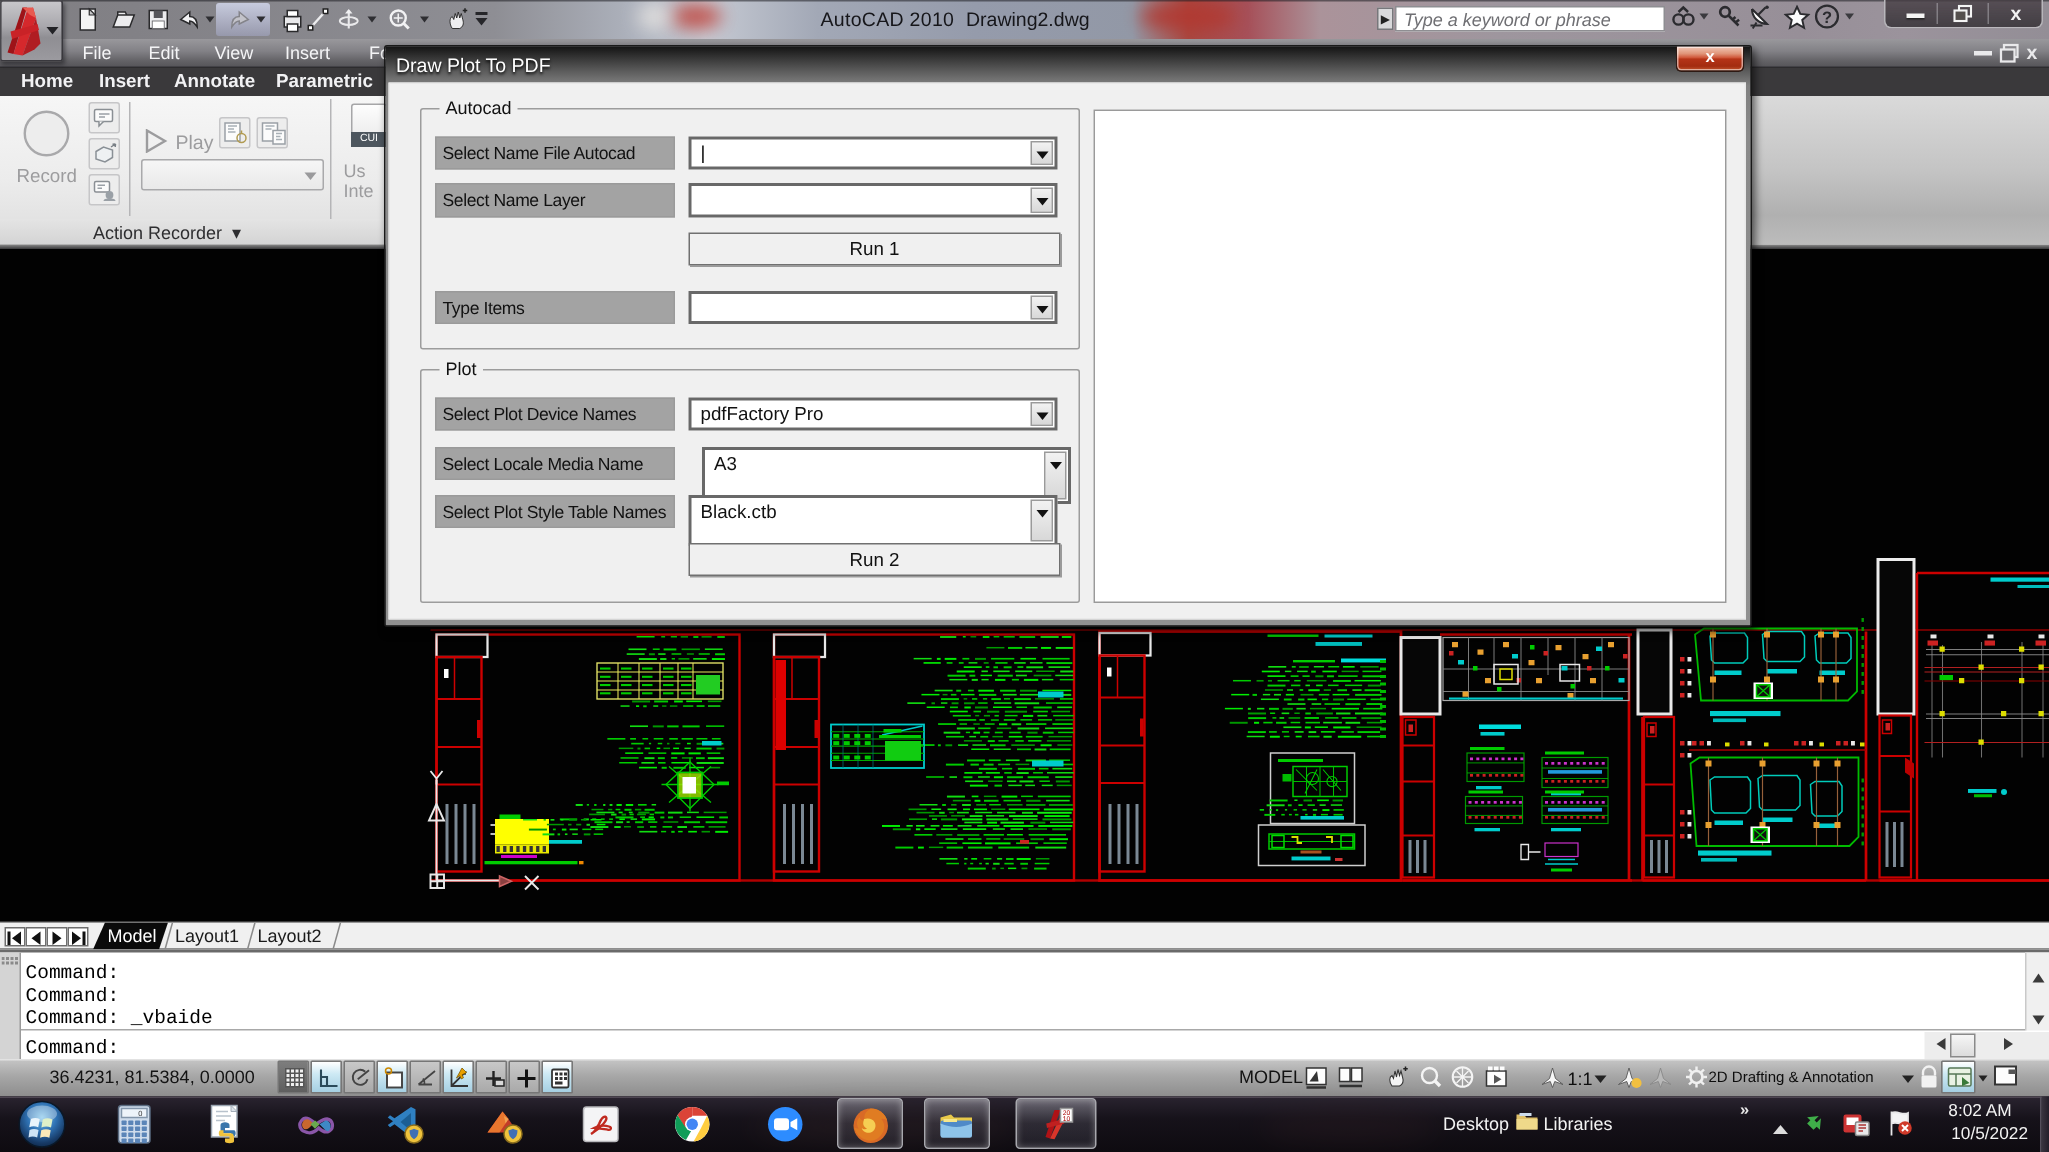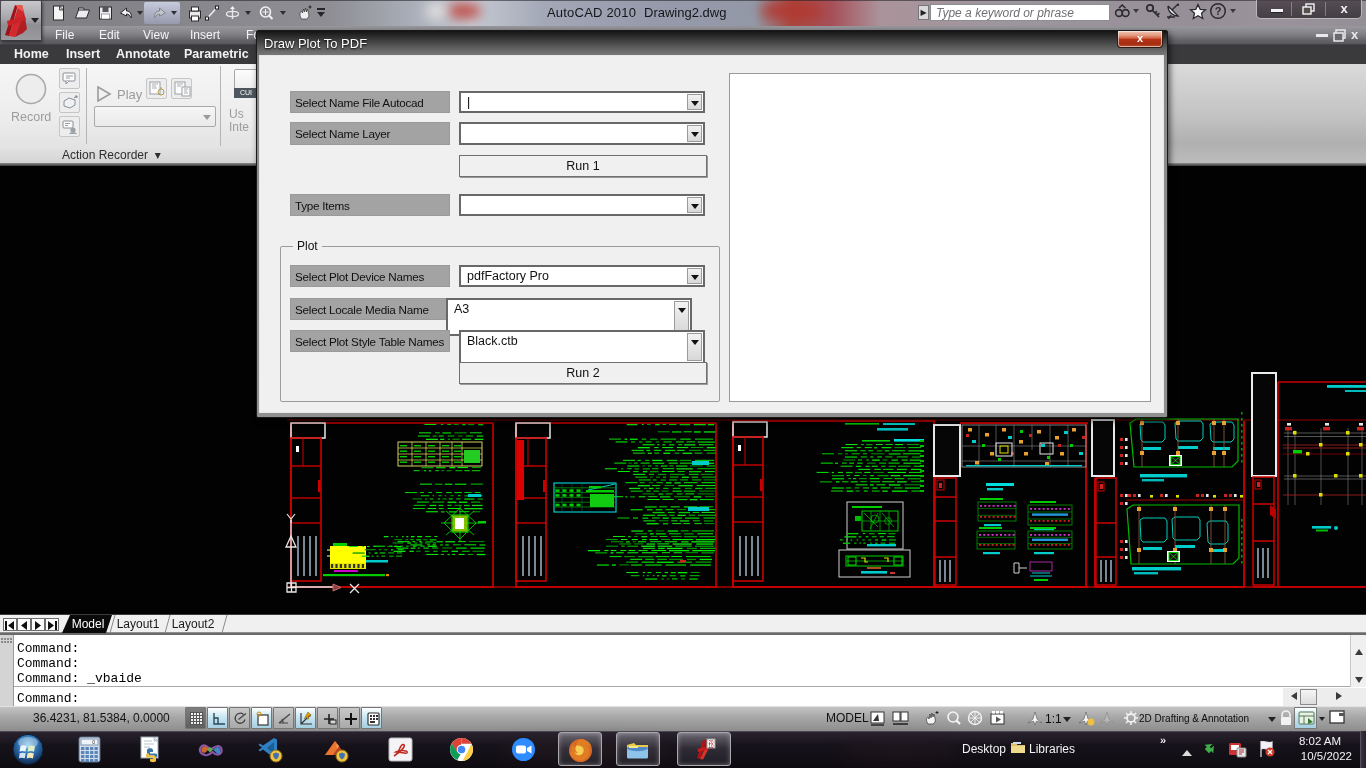--- a/index.html
+++ b/index.html
@@ -1370,20 +1370,23 @@
 <path d="M287 417 h9 v9 h-9 z M291.5 417 v9 M287 421.5 h9"></path>
 <path d="M350 418 l9 9 M359 418 l-9 9"></path>
 </g>
       <path d="M333 418 l8 3.5 l-8 3.5 z" fill="#8a4040" stroke="#c66" stroke-width="1"></path>
     </svg>
 <div class="abs" id="dlg">
       <div id="dlgframe"></div>
 <div id="dlgtitle">Draw Plot To PDF</div>
 <div id="dlgx">x</div>
 <div id="dlgbody">
+ <div class="grp" style="left:20px;top:16px;width:440px;height:161px">
+          <span>Autocad</span>
+        </div>
  <div class="flabel" style="left:30px;top:35px;width:160px;height:22px">Select Name File Autocad</div>
  <div class="combo" style="left:199px;top:35px;width:246px;height:22px">
           <div class="ctx" style="color:#000">|</div>
           <div class="car"></div>
         </div>
  <div class="flabel" style="left:30px;top:66px;width:160px;height:23px">Select Name Layer</div>
  <div class="combo" style="left:199px;top:66px;width:246px;height:23px">
           <div class="car"></div>
         </div>
  <div class="vbtn" style="left:199px;top:99px;width:248px;height:22px;padding-top:3px">Run 1</div>
@@ -1393,21 +1396,21 @@
         </div>
  <div class="grp" style="left:20px;top:190px;width:440px;height:156px">
           <span>Plot</span>
         </div>
  <div class="flabel" style="left:30px;top:209px;width:160px;height:22px">Select Plot Device Names</div>
  <div class="combo" style="left:199px;top:209px;width:246px;height:22px">
           <div class="ctx">pdfFactory Pro</div>
           <div class="car"></div>
         </div>
  <div class="flabel" style="left:30px;top:242px;width:160px;height:22px">Select Locale Media Name</div>
- <div class="combo" style="left:186px;top:242px;width:246px;height:38px">
+ <div class="combo" style="left:208px;top:242px;width:246px;height:38px">
           <div class="ctx">A3</div>
           <div class="car"></div>
         </div>
  <div class="flabel" style="left:30px;top:274px;width:160px;height:22px">Select Plot Style Table Names</div>
  <div class="combo" style="left:199px;top:274px;width:246px;height:34px">
           <div class="ctx">Black.ctb</div>
           <div class="car"></div>
         </div>
  <div class="vbtn" style="left:199px;top:306px;width:248px;height:22px;padding-top:3px">Run 2</div>
  <div id="picbox"></div>

